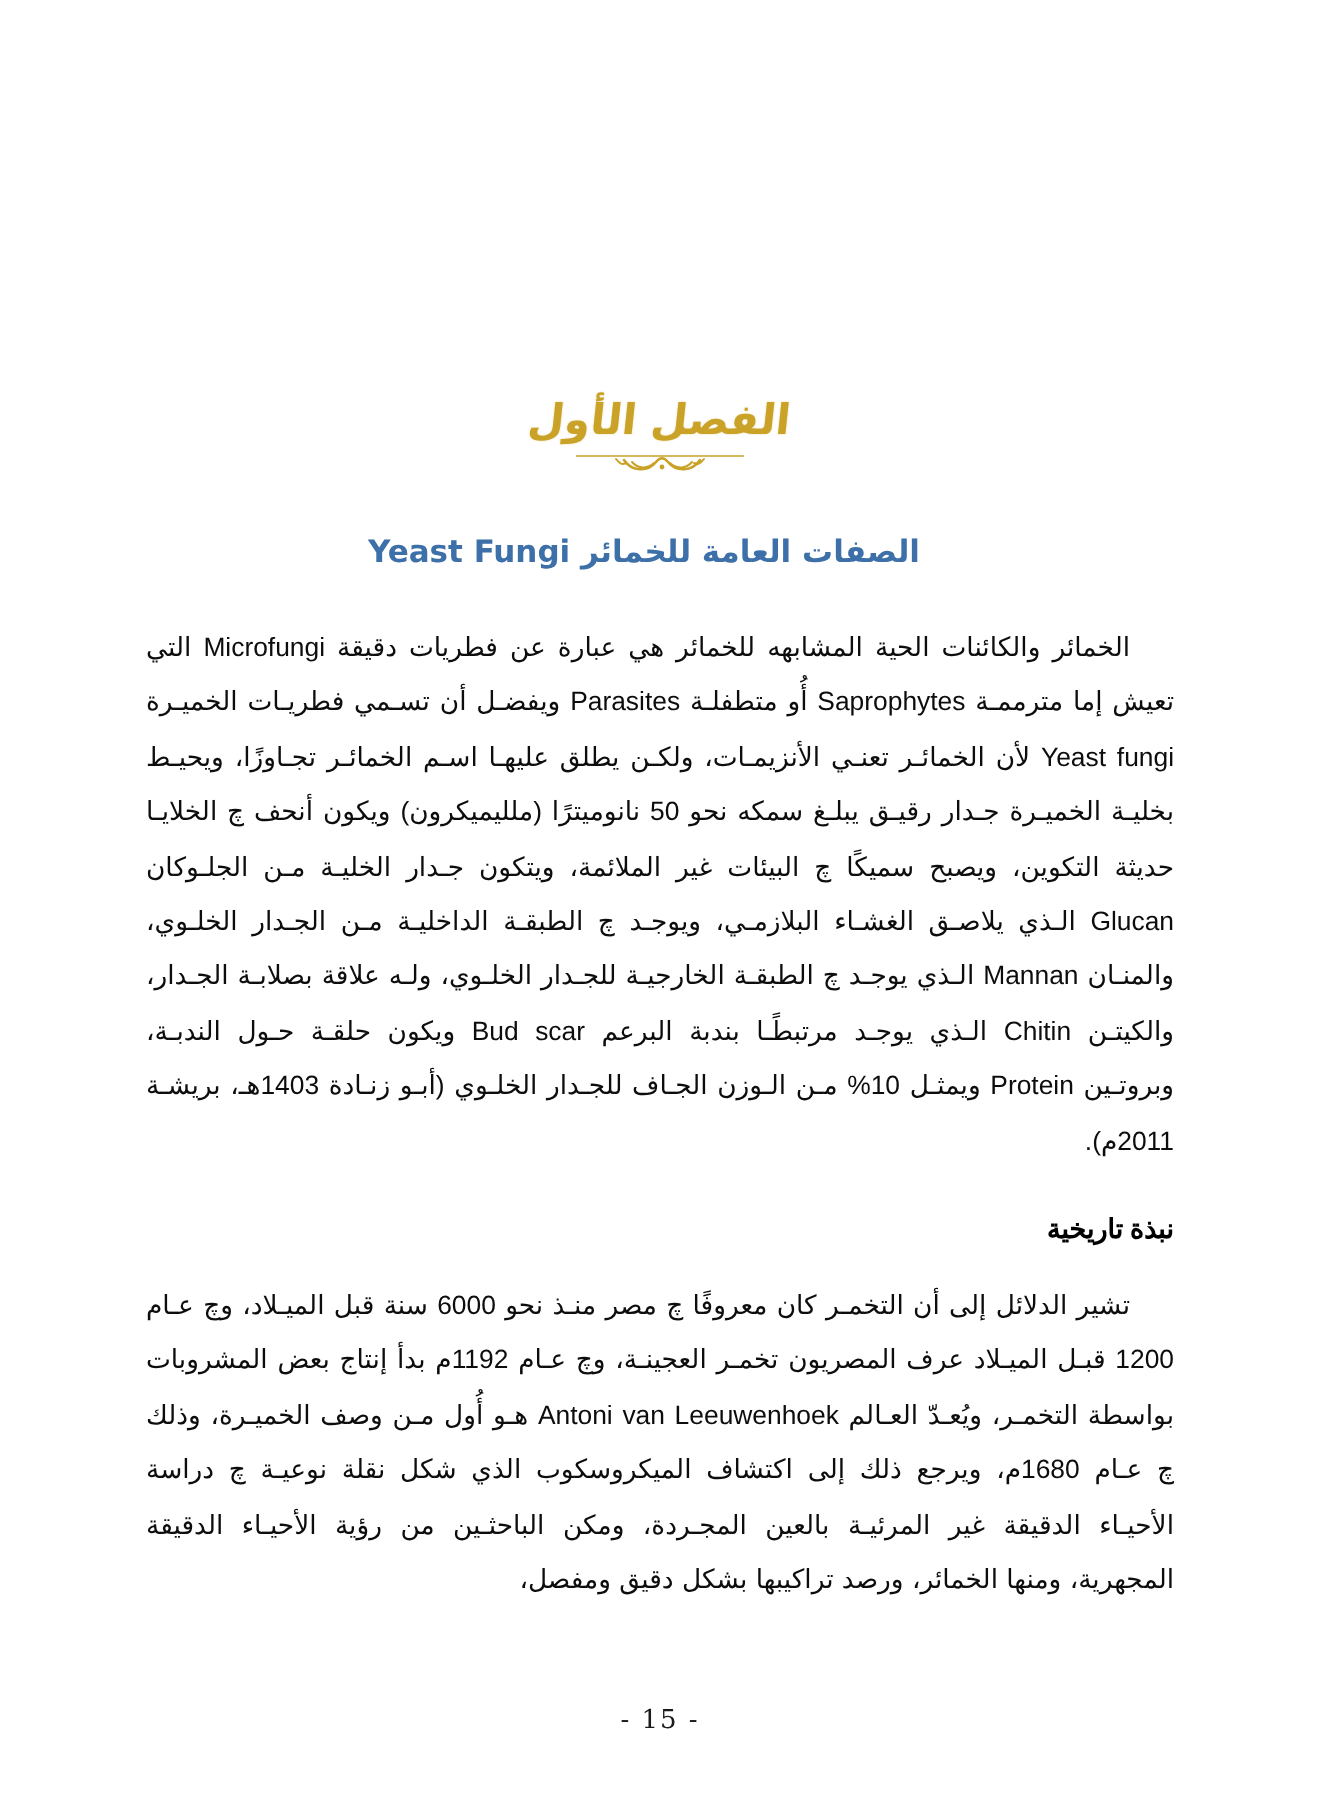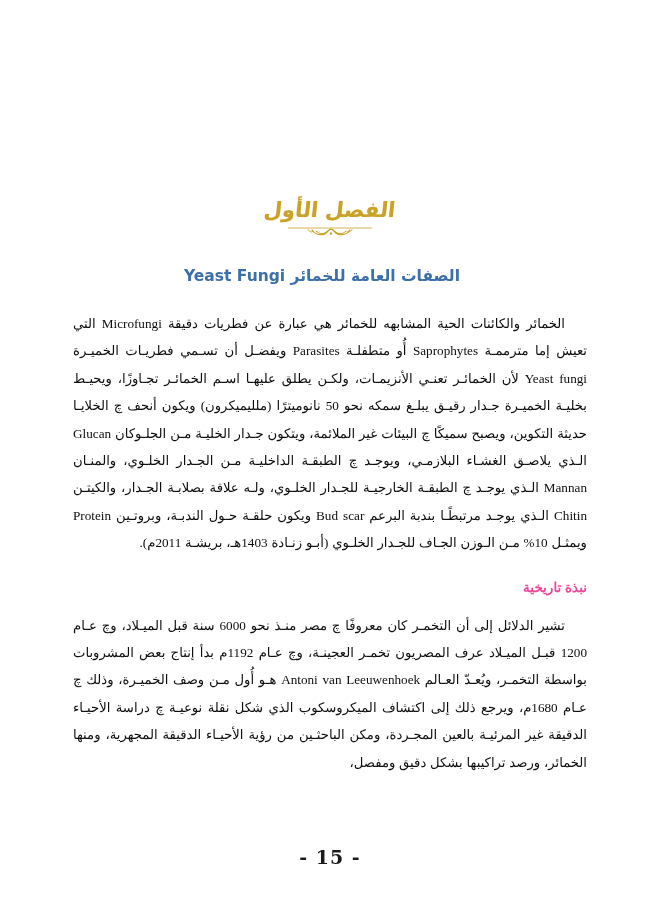--- a/index.html
+++ b/index.html
@@ -69,58 +69,57 @@
   .content {
     position: absolute;
     top: 310px;
     right: 73px;
     left: 73px;
     direction: rtl;
   }
 
   p.body-text {
     margin: 0;
-    font-family: Liberation Serif, serif;
+    font-family: Liberation Sans, sans-serif;
     font-size: 13.2px;
     line-height: 27.4px;
     color: #0d0d0d;
     text-align: justify;
     text-align-last: right;
     text-indent: 22px;
     word-spacing: 0.5px;
   }
 
   p.body-text.last-centered {
     text-align-last: right;
   }
 
   
   .sub-heading {
     margin: 22px 0 14px 0;
-    color: #ec4899;
-    font-family: Liberation Sans, sans-serif;
+    color: #000000;
+    font-family: Liberation Serif, serif;
     font-size: 13.5px;
     font-weight: 700;
     text-align: right;
     line-height: 1.4;
   }
 
   
   .page-number {
     position: absolute;
     bottom: 32px;
     left: 0;
     right: 0;
     text-align: center;
     direction: ltr;
     font-family: "DejaVu Serif", "Liberation Serif", serif;
-    font-size: 19px;
+    font-size: 13px;
     color: #1a1a1a;
     letter-spacing: 1px;
-    font-weight: bold;
   }
 </style>
 </head>
 <body>
 
 <div class="page">
 
   <div class="ornament">
     <div class="ornament-word">الفصل الأول</div>
     <svg class="ornament-flourish" viewBox="0 0 96 16" aria-hidden="true">

